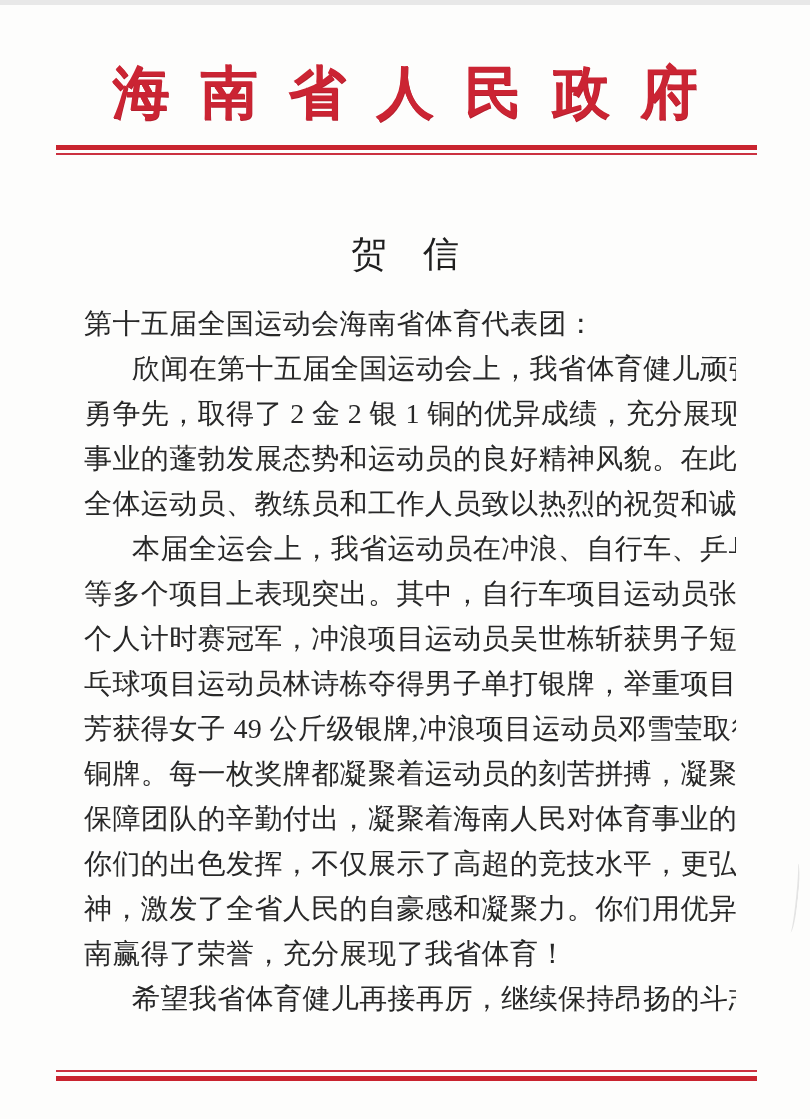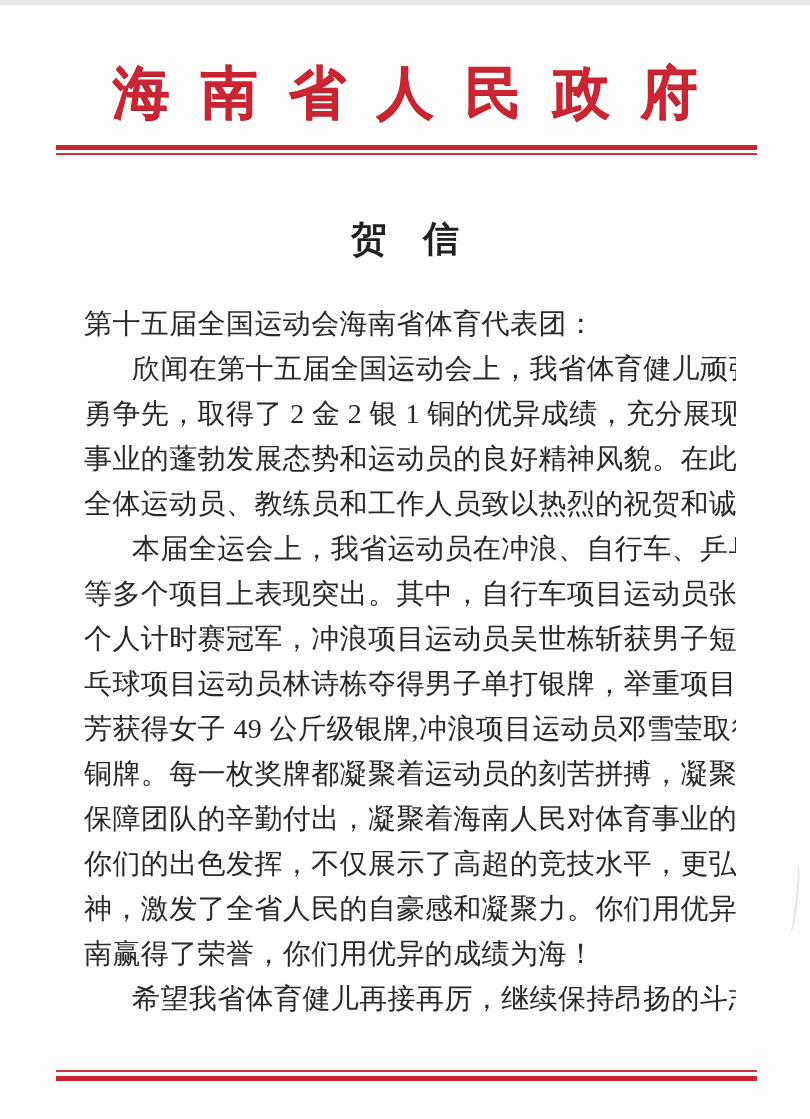--- a/index.html
+++ b/index.html
@@ -39,26 +39,26 @@
   }
   .rule-top { top: 140px; }
   .rule-bottom { top: 1065px; }
   .bar-thick { height: 5px; background: #c9242f; }
   .bar-thin  { height: 2px; background: #cb3140; }
   .rule-top .rule-gap { height: 3px; }
   .rule-bottom .rule-gap { height: 4px; }
   
   .doc-title {
     position: absolute;
-    top: 210px;
+    top: 225px;
     left: 0;
     right: 0;
     text-align: center;
     font-size: 36px;
-    font-weight: 700;
+    font-weight: 400;
     color: #1f1f1f;
     letter-spacing: 36px;
     text-indent: 36px;
     white-space: nowrap;
   }
   
   .letter-body {
     position: absolute;
     top: 296px;
     left: 84px;
@@ -114,21 +114,21 @@
       <div class="line">全体运动员、教练员和工作人员致以热烈的祝贺和诚挚的问候！</div>
       <div class="line indent">本届全运会上，我省运动员在冲浪、自行车、乒乓球、举重</div>
       <div class="line">等多个项目上表现突出。其中，自行车项目运动员张好勇夺女子</div>
       <div class="line">个人计时赛冠军，冲浪项目运动员吴世栋斩获男子短板金牌，乒</div>
       <div class="line">乓球项目运动员林诗栋夺得男子单打银牌，举重项目运动员邓小</div>
       <div class="line">芳获得女子 49 公斤级银牌,冲浪项目运动员邓雪莹取得女子短板</div>
       <div class="line">铜牌。每一枚奖牌都凝聚着运动员的刻苦拼搏，凝聚着教练员和</div>
       <div class="line">保障团队的辛勤付出，凝聚着海南人民对体育事业的热切期望。</div>
       <div class="line">你们的出色发挥，不仅展示了高超的竞技水平，更弘扬了体育精</div>
       <div class="line">神，激发了全省人民的自豪感和凝聚力。你们用优异的成绩为海</div>
-      <div class="line end">南赢得了荣誉，你们用优异的成绩为海！</div>
+      <div class="line end">南赢得了荣誉，充分展现了我省体育！</div>
       <div class="line indent">希望我省体育健儿再接再厉，继续保持昂扬的斗志和良好的</div>
     </div>
 
   <div class="scan-streak"></div>
 
   <div class="rule rule-bottom">
     <div class="bar-thin"></div>
     <div class="rule-gap"></div>
     <div class="bar-thick"></div>
   </div>

